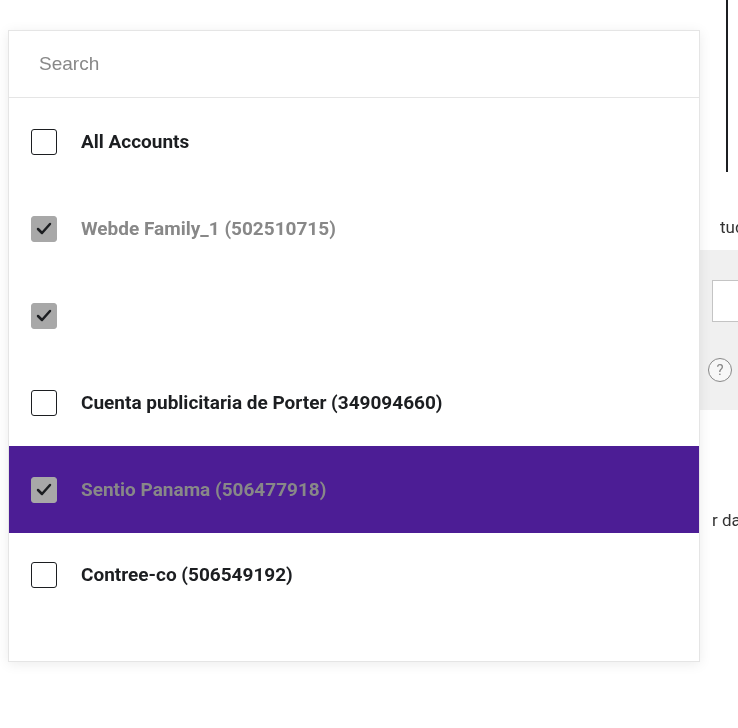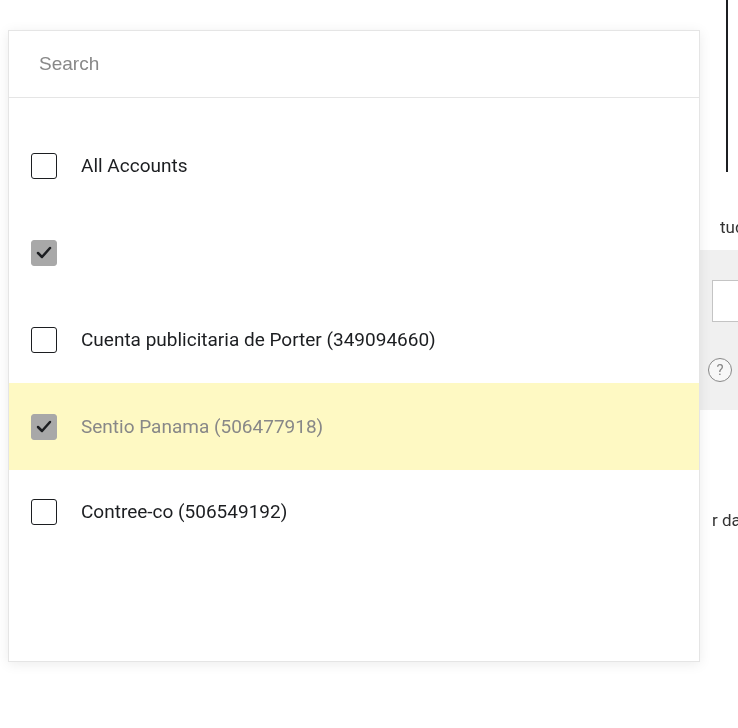--- a/index.html
+++ b/index.html
@@ -78,21 +78,20 @@
       left: 8px;
       width: 692px;
       height: 632px;
       background: #fff;
       border: 1px solid #e5e5e5;
       box-shadow: 0 2px 12px rgba(0,0,0,0.08);
       z-index: 10;
       display: flex;
       flex-direction: column;
       overflow: hidden;
-      gap: 24px;
     }
     
     .search-row {
       border-bottom: 1px solid #e5e5e5;
       padding: 0;
     }
     
     .search-input {
       width: 100%;
       border: none;
@@ -111,24 +110,25 @@
       flex: 1;
       overflow: hidden;
     }
     
     .option-row {
       display: flex;
       align-items: center;
       padding: 0 22px;
       height: 87px;
       cursor: pointer;
+      font-weight: bold;
     }
     
     .option-row.hovered {
-      background: #fef9c3;
+      background: #4c1d95;
     }
     
     .option-row.last {
       height: 55px;
       align-items: flex-end;
       padding-bottom: 0;
     }
     .option-row.last .checkbox {
       margin-bottom: 0;
     }
@@ -202,20 +202,28 @@
 
   <div class="options">
 
     <div class="option-row">
       <div class="checkbox">
         
       </div>
       <span class="label">All Accounts</span>
     </div>
 
+    <div class="option-row">
+      <div class="checkbox checked">
+        <svg viewBox="0 0 18 18">
+            <path d="M3 9 L7 13 L15 4"></path>
+          </svg>
+      </div>
+      <span class="label dim">Webde Family_1 (502510715)</span>
+    </div>
 
     <div class="option-row">
       <div class="checkbox checked">
         <svg viewBox="0 0 18 18">
             <path d="M3 9 L7 13 L15 4"></path>
           </svg>
       </div>
     </div>
 
     <div class="option-row">

